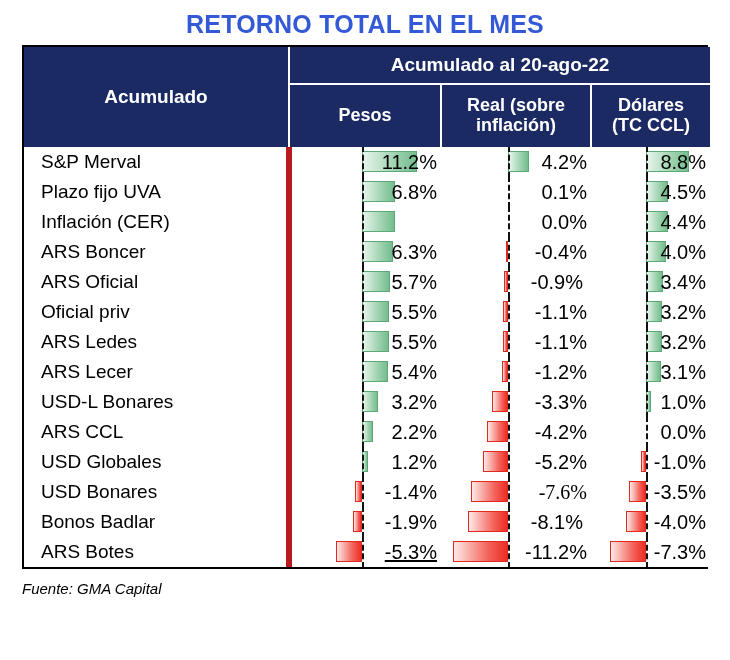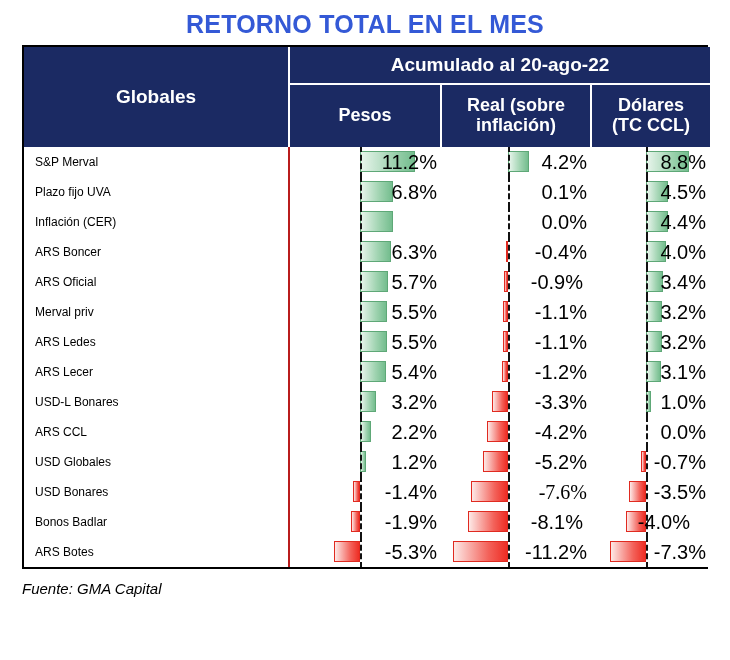--- a/index.html
+++ b/index.html
@@ -68,25 +68,25 @@
 
   
   tbody tr { height: 30px; }
   tbody td {
     padding: 0;
     vertical-align: middle;
     background: #ffffff;
   }
 
   .cell-name {
-    font-size: 12px;
+    font-size: 19px;
     color: #000000;
     text-align: left;
-    padding-left: 11px;
-    border-right: 2px solid #b91c1c;
+    padding-left: 17px;
+    border-right: 6px solid #b91c1c;
     white-space: nowrap;
   }
 
   .cell-bar {
     position: relative;
     height: 30px;
     overflow: hidden;
   }
 
   
@@ -143,21 +143,21 @@
 <div id="table-wrap">
   <table class="grid">
     <colgroup>
       <col style="width:265px">
       <col style="width:152px">
       <col style="width:150px">
       <col style="width:119px">
     </colgroup>
     <thead>
       <tr>
-        <td class="hdr-benchmark" rowspan="2">Globales</td>
+        <td class="hdr-benchmark" rowspan="2">Acumulado</td>
         <td class="hdr-acumulado" colspan="3">Acumulado al 20-ago-22</td>
       </tr>
       <tr>
         <td class="hdr-sub">
           <span>Pesos</span>
         </td>
         <td class="hdr-sub sep">
           <span>Real (sobre</span><br>
           <span>inflación)</span>
         </td>
@@ -250,21 +250,21 @@
             <div class="zero-line" style="left: 67px;"></div>
             <div class="bar-label" style="right: 8px;">-0.9%</div>
           </td>
           <td class="cell-bar">
             <div class="bar pos" style="left: 55px; width: 16.66px;"></div>
             <div class="zero-line" style="left: 55px;"></div>
             <div class="bar-label" style="right: 4px;">3.4%</div>
           </td>
         </tr>
         <tr>
-          <td class="cell-name">Merval priv</td>
+          <td class="cell-name">Oficial priv</td>
           <td class="cell-bar">
             <div class="bar pos" style="left: 70px; width: 26.95px;"></div>
             <div class="zero-line" style="left: 70px;"></div>
             <div class="bar-label" style="right: 4px;">5.5%</div>
           </td>
           <td class="cell-bar">
             <div class="bar neg" style="left: 61.61px; width: 5.39px;"></div>
             <div class="zero-line" style="left: 67px;"></div>
             <div class="bar-label" style="right: 4px;">-1.1%</div>
           </td>
@@ -353,21 +353,21 @@
             <div class="bar-label" style="right: 4px;">1.2%</div>
           </td>
           <td class="cell-bar">
             <div class="bar neg" style="left: 41.52px; width: 25.48px;"></div>
             <div class="zero-line" style="left: 67px;"></div>
             <div class="bar-label" style="right: 4px;">-5.2%</div>
           </td>
           <td class="cell-bar">
             <div class="bar neg" style="left: 50.1px; width: 4.9px;"></div>
             <div class="zero-line" style="left: 55px;"></div>
-            <div class="bar-label" style="right: 4px;">-0.7%</div>
+            <div class="bar-label" style="right: 4px;">-1.0%</div>
           </td>
         </tr>
         <tr>
           <td class="cell-name">USD Bonares</td>
           <td class="cell-bar">
             <div class="bar neg" style="left: 63.14px; width: 6.86px;"></div>
             <div class="zero-line" style="left: 70px;"></div>
             <div class="bar-label" style="right: 4px;">-1.4%</div>
           </td>
           <td class="cell-bar">
@@ -389,29 +389,29 @@
             <div class="bar-label" style="right: 4px;">-1.9%</div>
           </td>
           <td class="cell-bar">
             <div class="bar neg" style="left: 27.31px; width: 39.69px;"></div>
             <div class="zero-line" style="left: 67px;"></div>
             <div class="bar-label" style="right: 8px;">-8.1%</div>
           </td>
           <td class="cell-bar">
             <div class="bar neg" style="left: 35.4px; width: 19.6px;"></div>
             <div class="zero-line" style="left: 55px;"></div>
-            <div class="bar-label" style="right: 20px;">-4.0%</div>
+            <div class="bar-label" style="right: 4px;">-4.0%</div>
           </td>
         </tr>
         <tr>
           <td class="cell-name">ARS Botes</td>
           <td class="cell-bar">
             <div class="bar neg" style="left: 44.03px; width: 25.97px;"></div>
             <div class="zero-line" style="left: 70px;"></div>
-            <div class="bar-label" style="right: 4px;">-5.3%</div>
+            <div class="bar-label" style="right: 4px; text-decoration: underline;">-5.3%</div>
           </td>
           <td class="cell-bar">
             <div class="bar neg" style="left: 12.12px; width: 54.88px;"></div>
             <div class="zero-line" style="left: 67px;"></div>
             <div class="bar-label" style="right: 4px;">-11.2%</div>
           </td>
           <td class="cell-bar">
             <div class="bar neg" style="left: 19.23px; width: 35.77px;"></div>
             <div class="zero-line" style="left: 55px;"></div>
             <div class="bar-label" style="right: 4px;">-7.3%</div>

